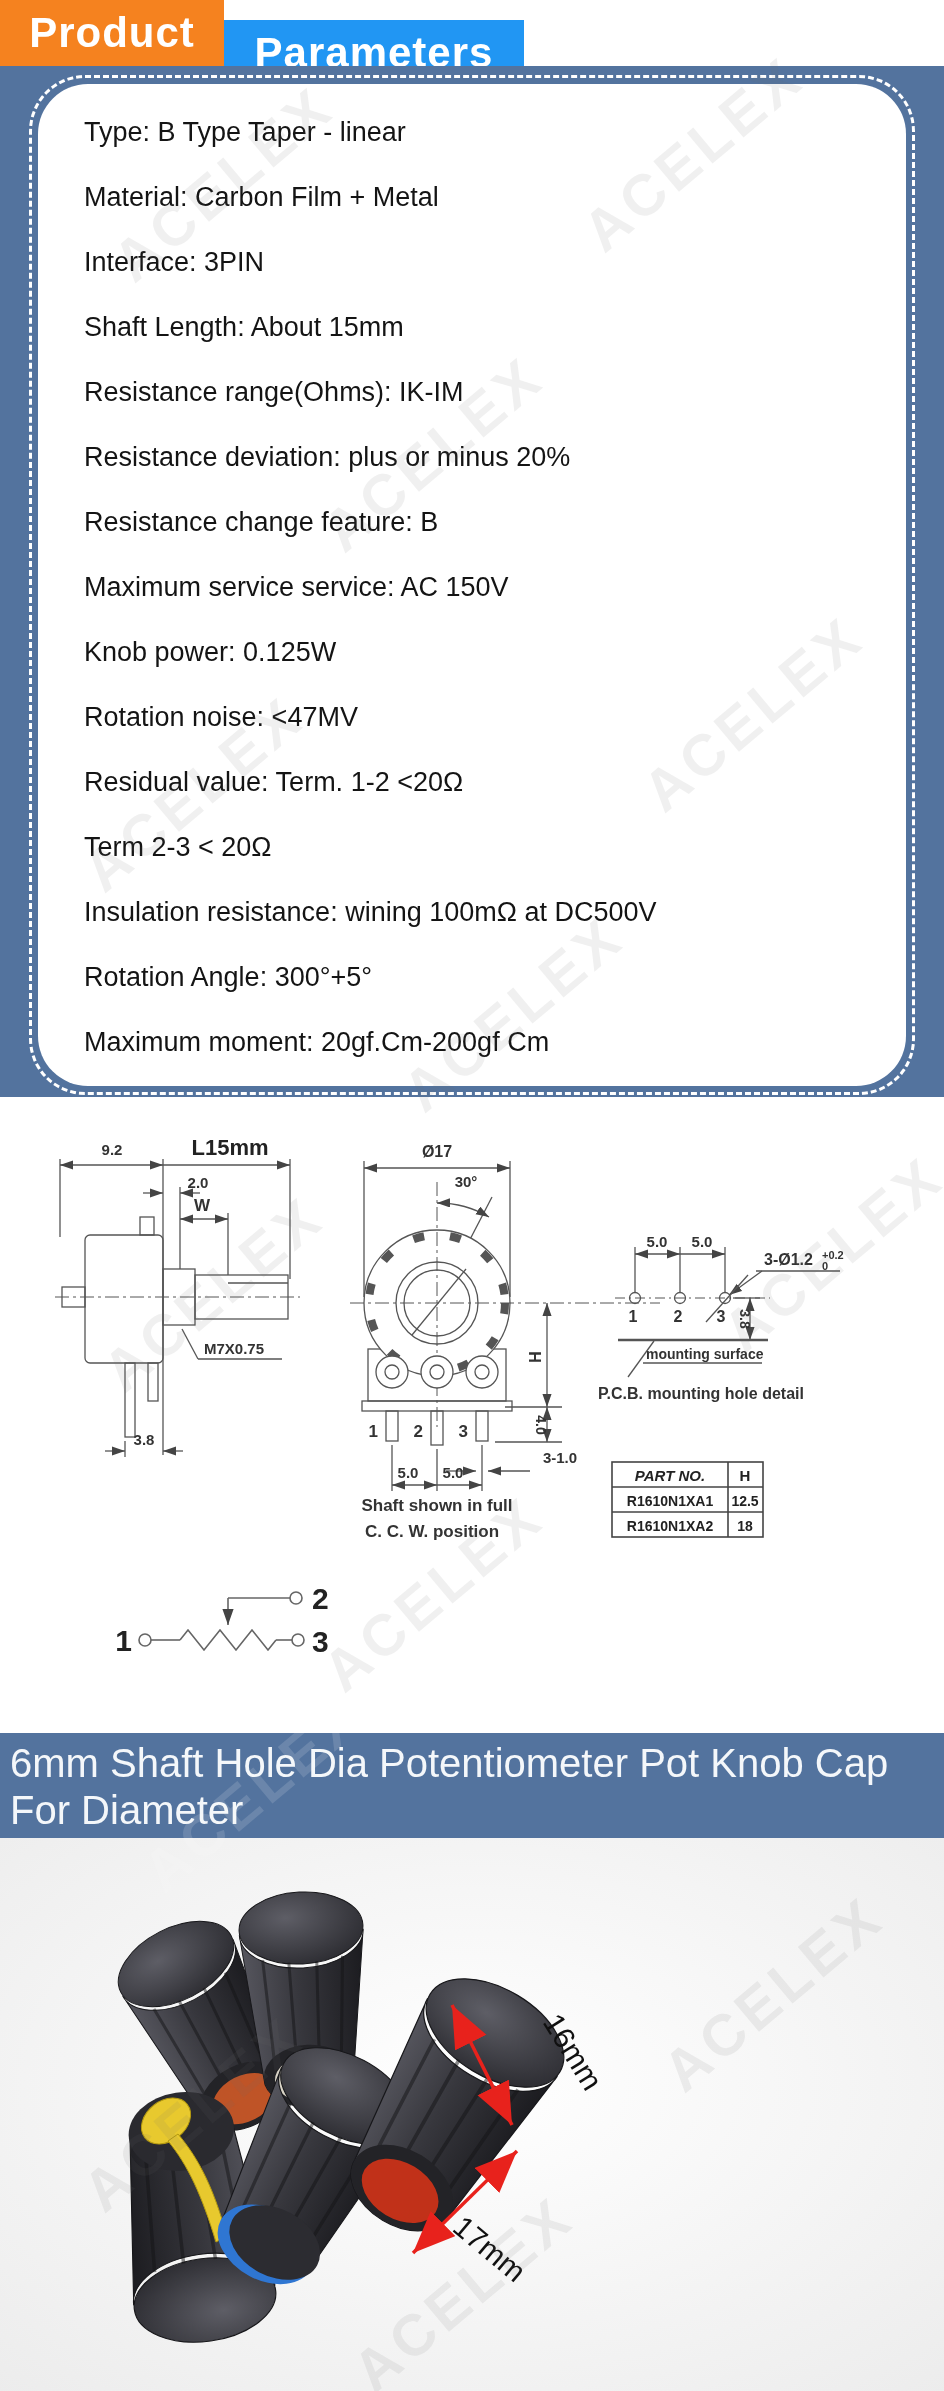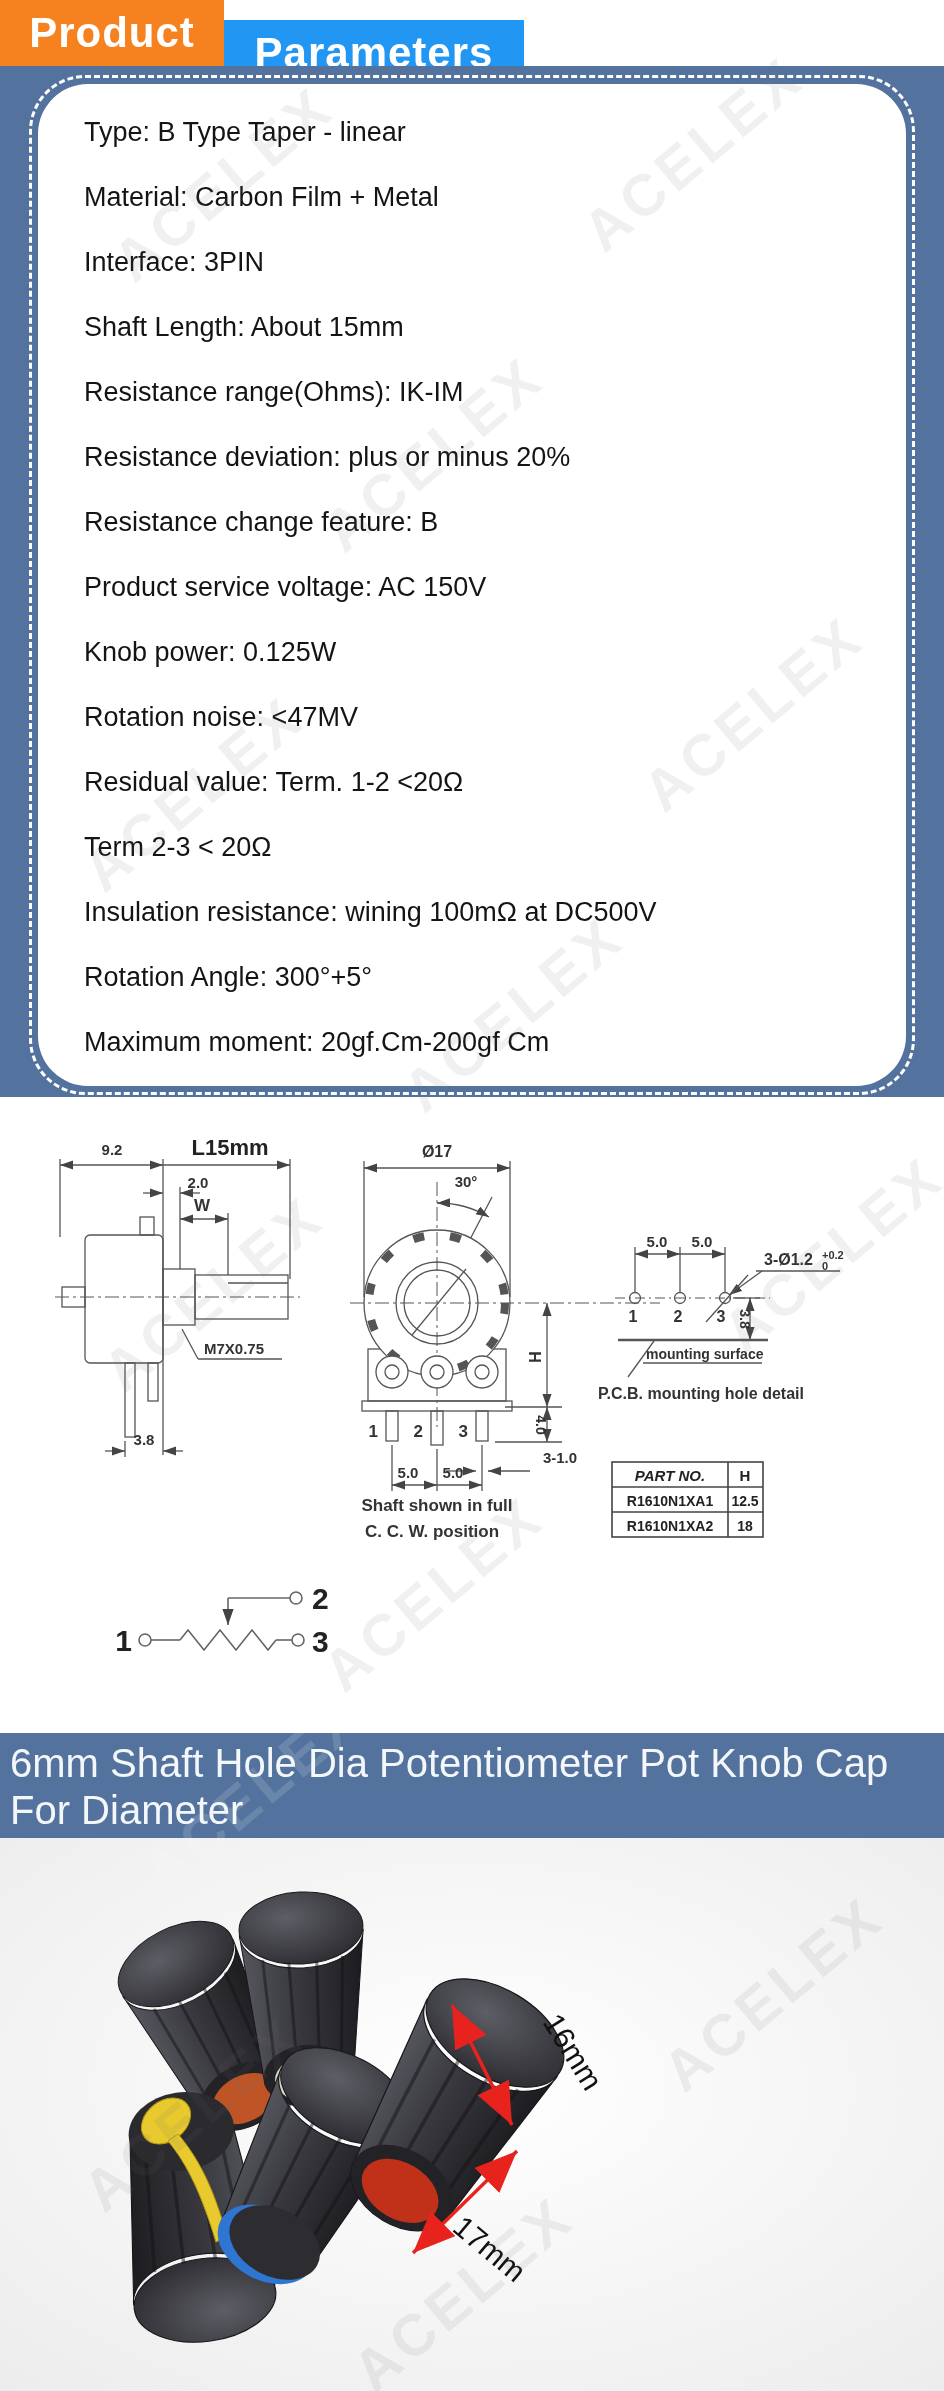--- a/index.html
+++ b/index.html
@@ -45,21 +45,21 @@
   <div class="spec-section">
     <div class="spec-box">
       <div class="spec-list">
         <div class="spec-line">Type: B Type Taper - linear</div>
         <div class="spec-line">Material: Carbon Film + Metal</div>
         <div class="spec-line">Interface: 3PIN</div>
         <div class="spec-line">Shaft Length: About 15mm</div>
         <div class="spec-line">Resistance range(Ohms): IK-IM</div>
         <div class="spec-line">Resistance deviation: plus or minus 20%</div>
         <div class="spec-line">Resistance change feature: B</div>
-        <div class="spec-line">Product service voltage: AC 150V</div>
+        <div class="spec-line">Maximum service service: AC 150V</div>
         <div class="spec-line">Knob power: 0.125W</div>
         <div class="spec-line">Rotation noise: &lt;47MV</div>
         <div class="spec-line">Residual value: Term. 1-2 &lt;20Ω</div>
         <div class="spec-line">Term 2-3 &lt; 20Ω</div>
         <div class="spec-line">Insulation resistance: wining 100mΩ at DC500V</div>
         <div class="spec-line">Rotation Angle: 300°+5°</div>
         <div class="spec-line">Maximum moment: 20gf.Cm-200gf Cm</div>
       </div>
     </div>
   </div>

